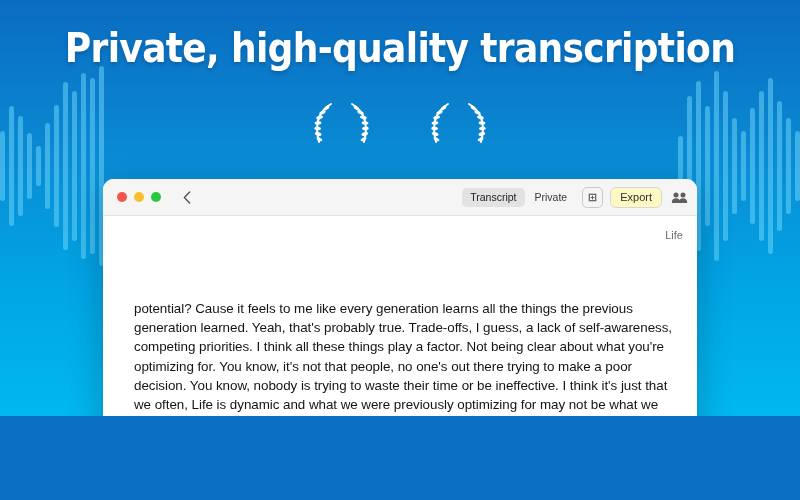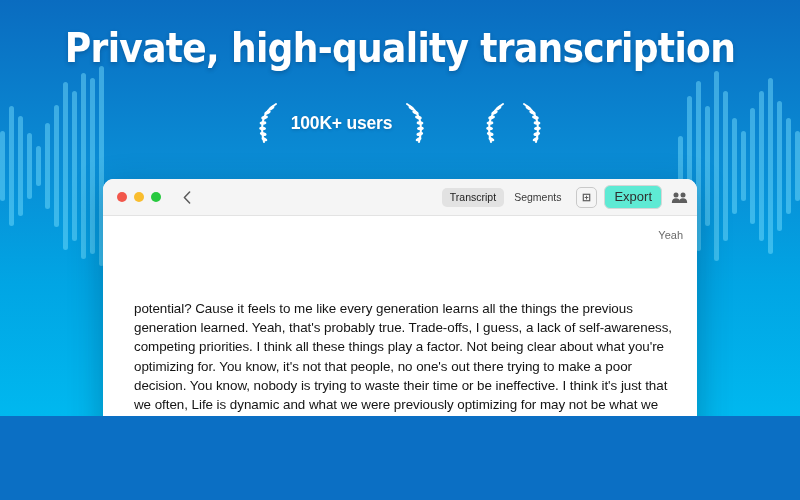--- a/index.html
+++ b/index.html
@@ -163,24 +163,24 @@
     color: #5e5e5e;
   }
   .icon-btn.framed {
     border: 1px solid #c9c9c9;
     border-radius: 5px;
     width: 19px;
     height: 19px;
   }
 
   .export-btn {
-    font-size: 13px;
+    font-size: 11px;
     color: #2f2f2f;
     border: 1px solid #d6d6d6;
-    background: #5eead4;
+    background: #fef9c3;
     border-radius: 6px;
     padding: 3px 9px 4px;
     white-space: nowrap;
     text-align: center;
   }
 
   .search-box {
     display: flex;
     align-items: center;
     gap: 5px;
@@ -303,21 +303,20 @@
         <g fill="#ffffff">
           <ellipse cx="19.5" cy="7" rx="3.4" ry="1.7" transform="rotate(-38 19.5 7)"></ellipse>
           <ellipse cx="15.5" cy="11.5" rx="3.4" ry="1.7" transform="rotate(-28 15.5 11.5)"></ellipse>
           <ellipse cx="12.6" cy="16.5" rx="3.4" ry="1.7" transform="rotate(-16 12.6 16.5)"></ellipse>
           <ellipse cx="11" cy="22" rx="3.4" ry="1.7" transform="rotate(-6 11 22)"></ellipse>
           <ellipse cx="10.6" cy="27.5" rx="3.4" ry="1.7" transform="rotate(6 10.6 27.5)"></ellipse>
           <ellipse cx="11.2" cy="33" rx="3.4" ry="1.7" transform="rotate(16 11.2 33)"></ellipse>
           <ellipse cx="12.4" cy="38.2" rx="3.2" ry="1.6" transform="rotate(26 12.4 38.2)"></ellipse>
         </g>
       </svg>
-      <span class="badge-label">100K+ users</span>
       <svg class="laurel flip" width="30" height="44" viewBox="0 0 30 44">
         <g fill="none" stroke="#ffffff" stroke-width="2" stroke-linecap="round">
           <path d="M24 3 C12 10, 7 22, 12 41"></path>
         </g>
         <g fill="#ffffff">
           <ellipse cx="19.5" cy="7" rx="3.4" ry="1.7" transform="rotate(-38 19.5 7)"></ellipse>
           <ellipse cx="15.5" cy="11.5" rx="3.4" ry="1.7" transform="rotate(-28 15.5 11.5)"></ellipse>
           <ellipse cx="12.6" cy="16.5" rx="3.4" ry="1.7" transform="rotate(-16 12.6 16.5)"></ellipse>
           <ellipse cx="11" cy="22" rx="3.4" ry="1.7" transform="rotate(-6 11 22)"></ellipse>
           <ellipse cx="10.6" cy="27.5" rx="3.4" ry="1.7" transform="rotate(6 10.6 27.5)"></ellipse>
@@ -370,21 +369,21 @@
 
       <div class="back-chevron">
         <svg width="8" height="13" viewBox="0 0 8 13">
           <path d="M6.6 1 L1.4 6.5 L6.6 12" fill="none" stroke="currentColor" stroke-width="1.5" stroke-linecap="round" stroke-linejoin="round"></path>
         </svg>
       </div>
 
       <div class="tb-right">
         <div class="segmented">
           <span class="seg active">Transcript</span>
-          <span class="seg">Segments</span>
+          <span class="seg">Private</span>
         </div>
 
         <div class="icon-btn framed">
           <svg width="11" height="11" viewBox="0 0 12 12">
             <rect x="2.5" y="2.5" width="7" height="7" fill="none" stroke="currentColor" stroke-width="1.3"></rect>
             <path d="M4.4 6 h3.2 M6 4.4 v3.2" stroke="currentColor" stroke-width="1.1" stroke-linecap="round"></path>
           </svg>
         </div>
 
         <div class="export-btn">Export</div>
@@ -395,19 +394,19 @@
             <circle cx="12" cy="4" r="2.5" fill="currentColor"></circle>
             <path d="M0.8 12 C0.8 8.6, 2.6 7.2, 5 7.2 C7.4 7.2, 9.2 8.6, 9.2 12 Z" fill="currentColor"></path>
             <path d="M7.8 12 C7.8 8.6, 9.6 7.2, 12 7.2 C14.4 7.2, 16.2 8.6, 16.2 12 Z" fill="currentColor"></path>
           </svg>
         </div>
 
       </div>
     </div>
 
     <div class="content">
-      <div class="copy-btn">Yeah</div>
+      <div class="copy-btn">Life</div>
 
 
       <div class="transcript">potential? Cause it feels to me like every generation learns all the things the previous generation learned. Yeah, that's probably true. Trade-offs, I guess, a lack of self-awareness, competing priorities. I think all these things play a factor. Not being clear about what you're optimizing for. You know, it's not that people, no one's out there trying to make a poor decision. You know, nobody is trying to waste their time or be ineffective. I think it's just that we often, Life is dynamic and what we were previously optimizing for may not be what we should be optimizing for in the moment. Or maybe we've entered a new season of life and we're slow on the uptake. We kind of are still inheriting the inertia or the old habits that we've been following and we haven't upgraded or improved our strategies yet. Maybe what we really want is a little bit different than what is socially accepted or what we would be praised for or what the people around us want. And so we're forced into this</div>
     </div>
   </div>
 </div>
 
 </body></html>

